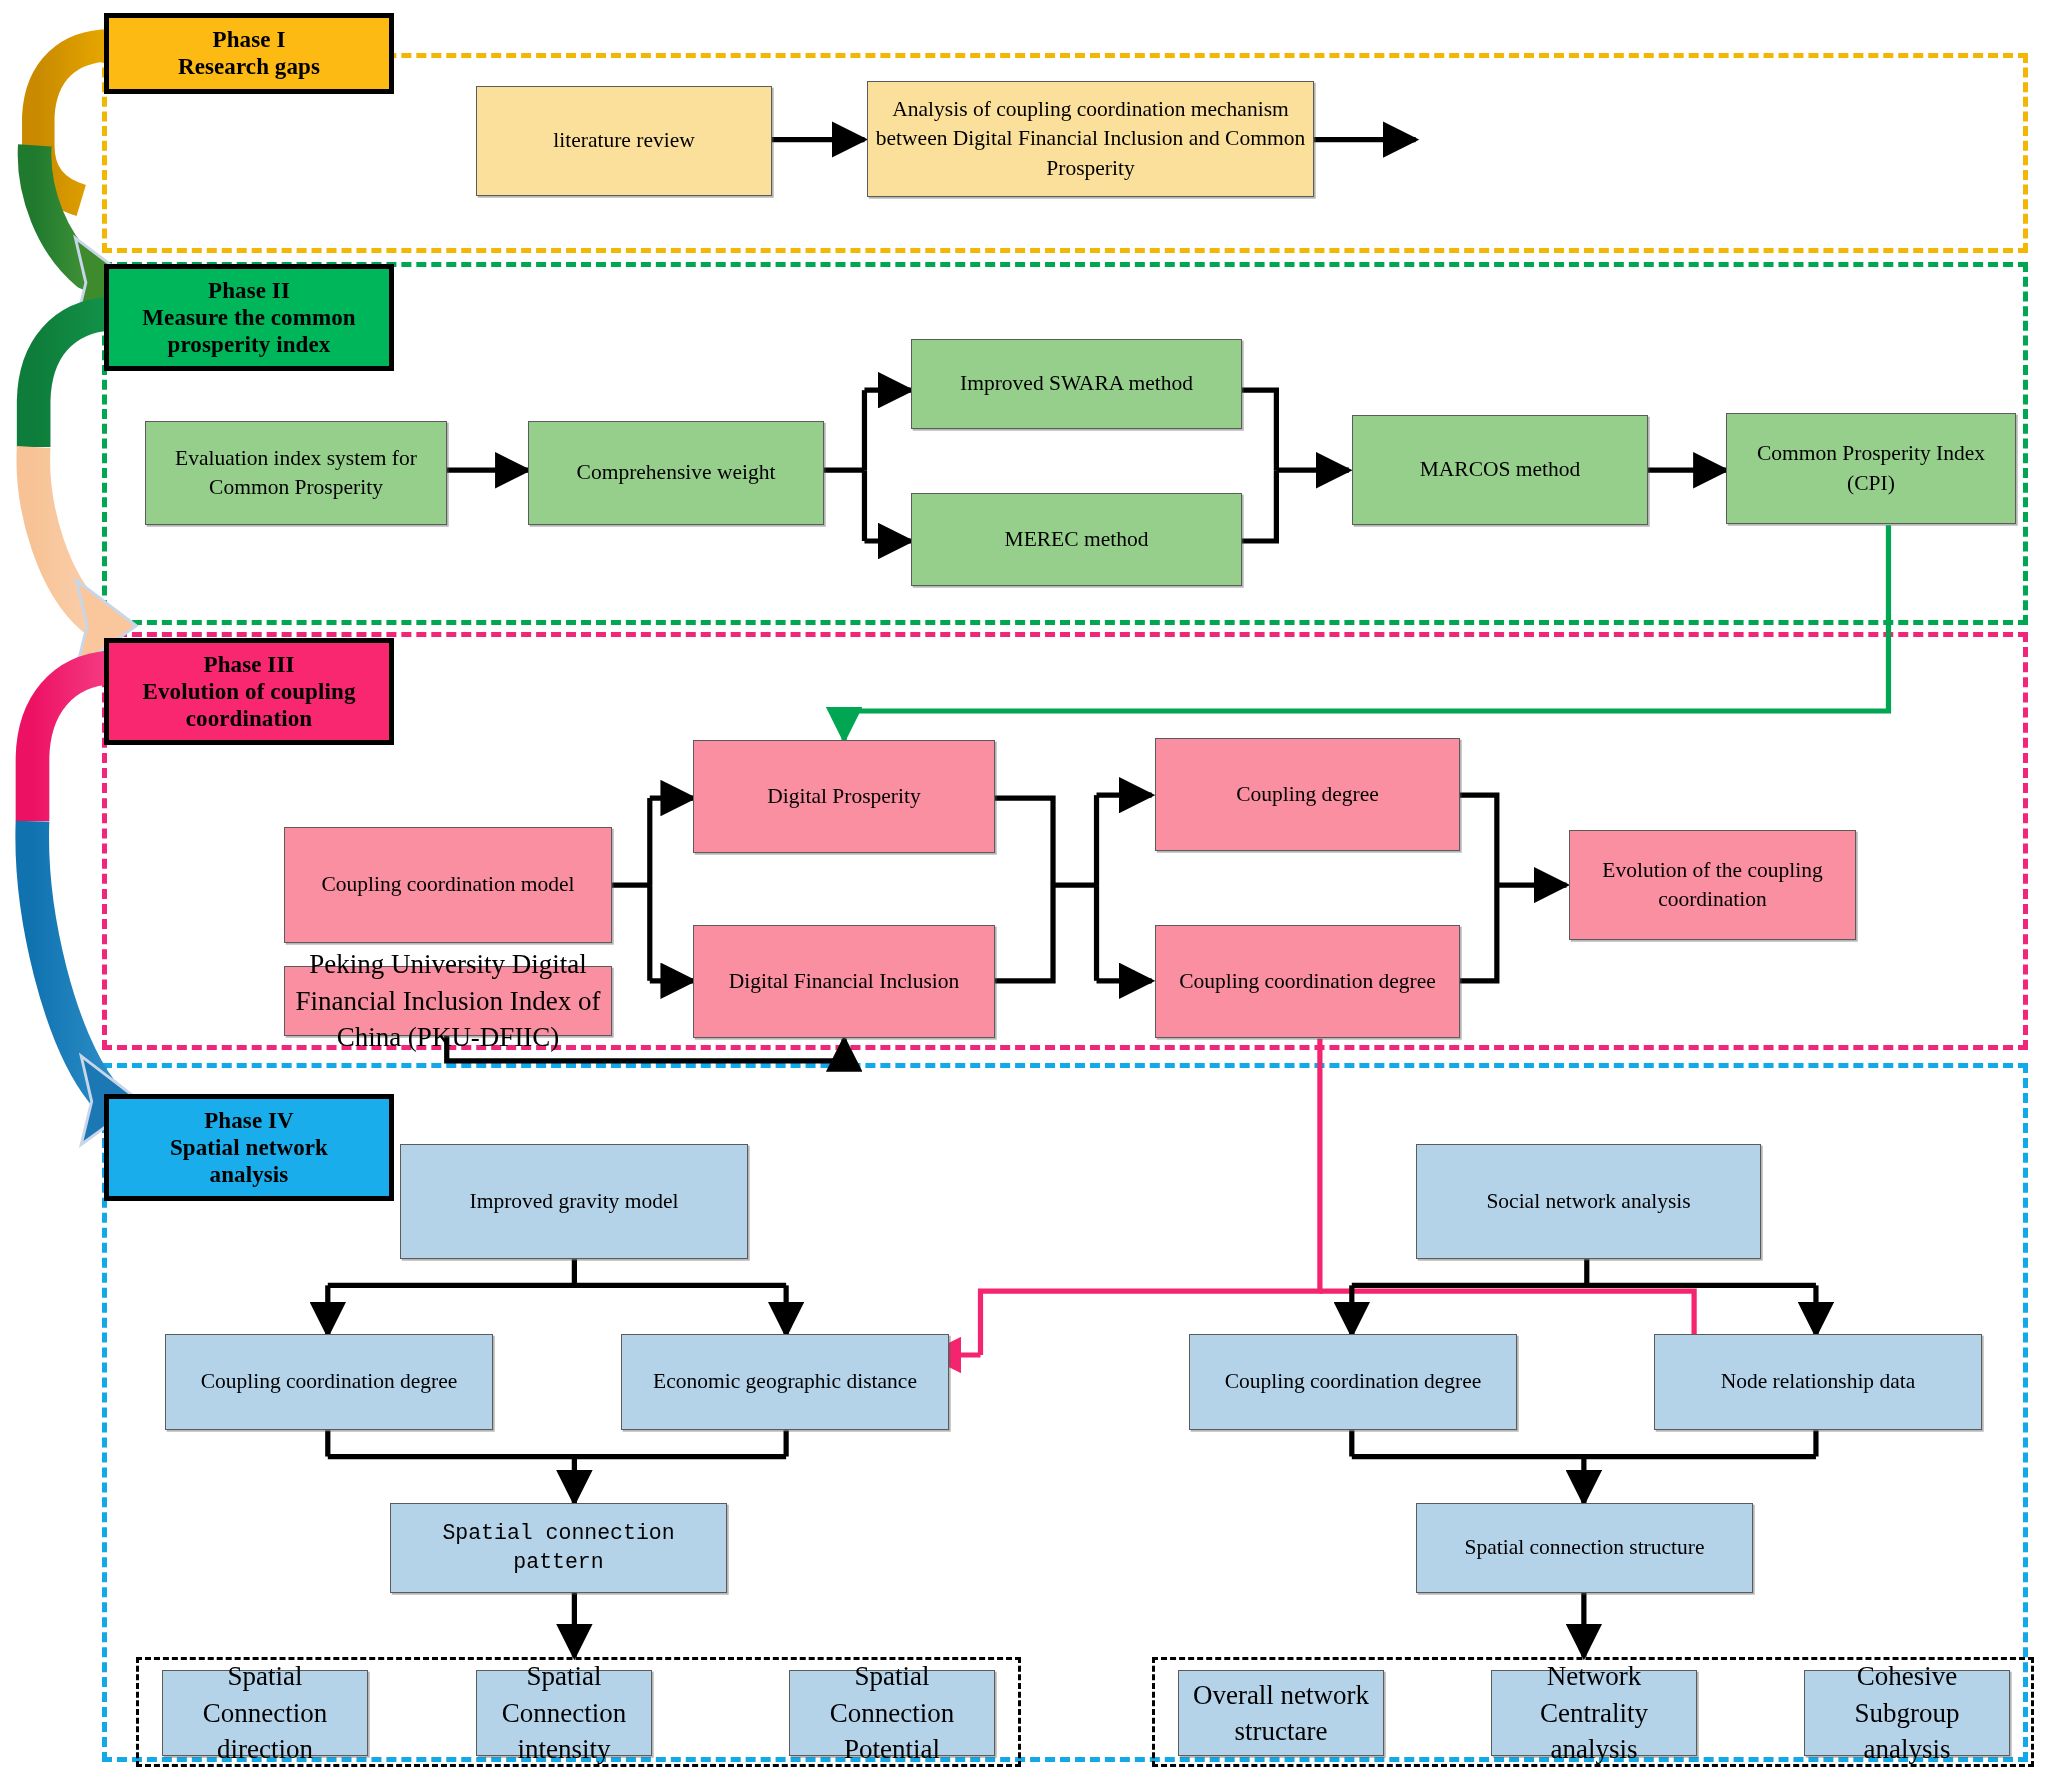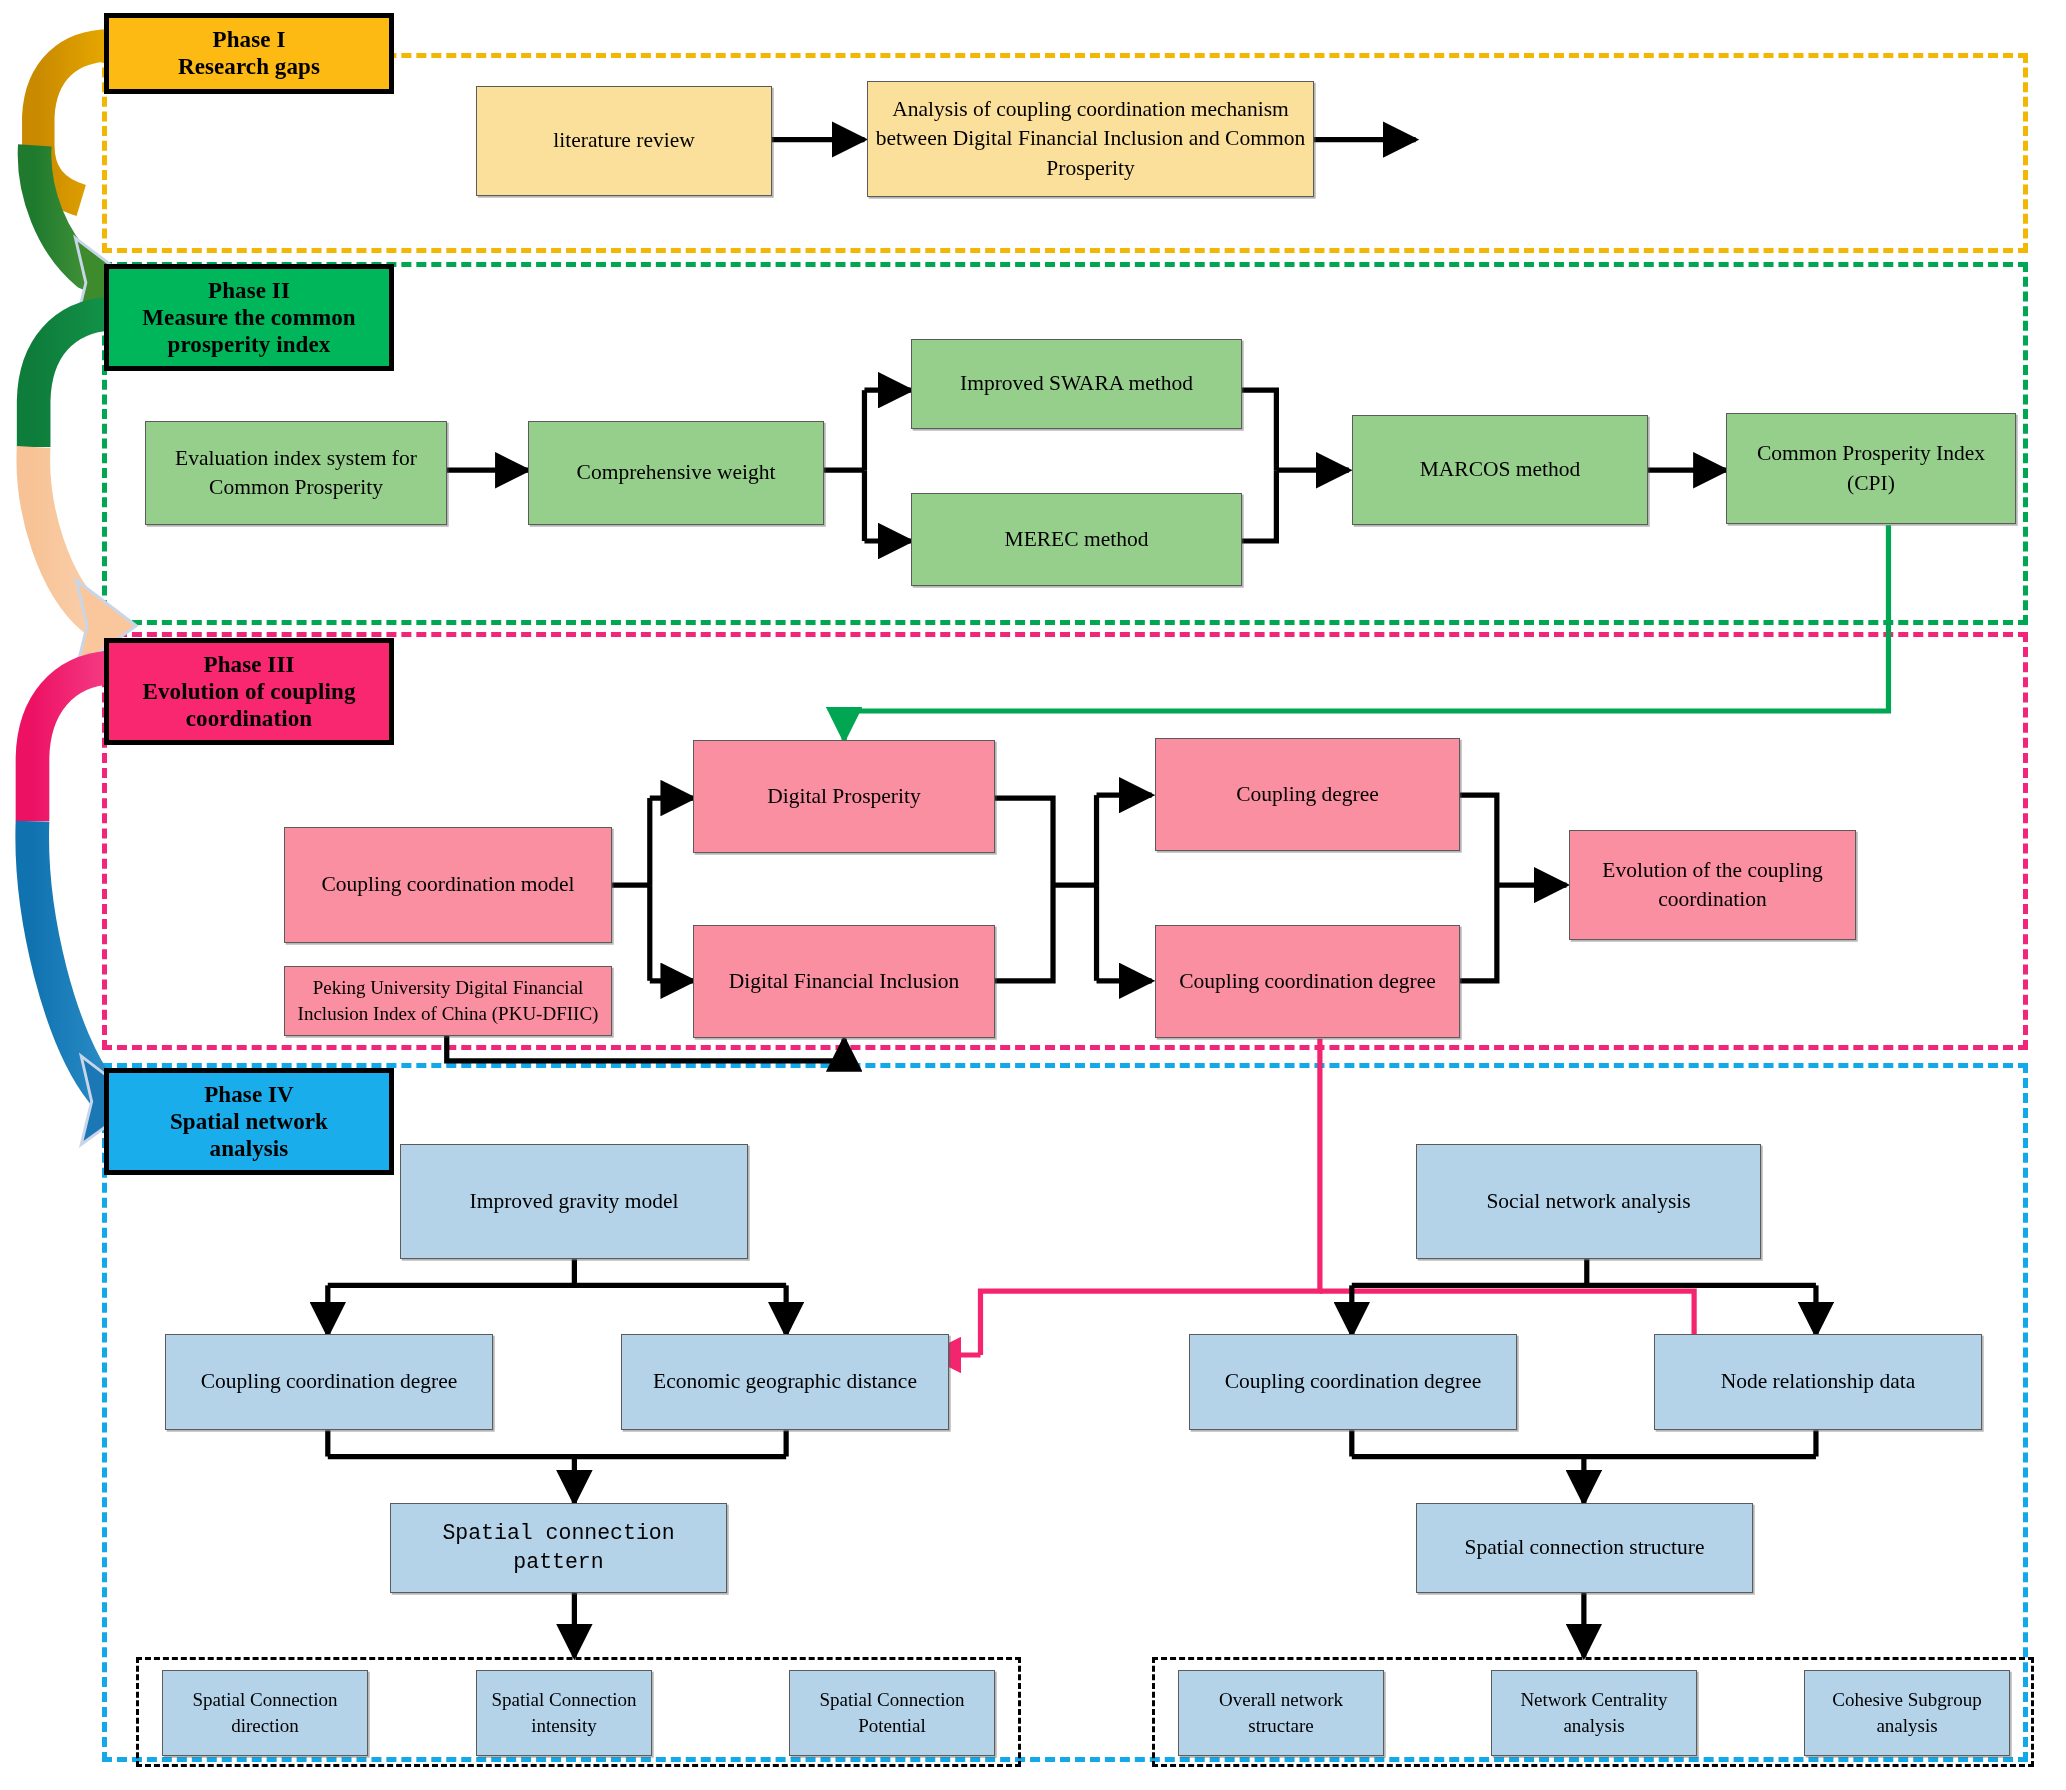--- a/index.html
+++ b/index.html
@@ -38,42 +38,42 @@
     font-weight: bold;
     font-size: 23px;
     line-height: 1.18;
     color: #000;
     letter-spacing: 0.1px;
     z-index: 30;
   }
   .phase-title.p1 { background:#FDBA12; }
   .phase-title.p2 { background:#00B65A; }
   .phase-title.p3 { background:#F8276F; }
-  .phase-title.p4 { background:#19AEEB; }
+  .phase-title.p4 { background:#19AEEB;margin-top:26px; }
 
   
   .node {
     position: absolute;
     border: 1.2px solid #5b5b5b;
     box-shadow: 1.7px 1.7px 0 rgba(90,90,90,.45);
     display: flex;
     align-items: center;
     justify-content: center;
     text-align: center;
     font-size: 21.5px;
     line-height: 1.35;
     color: #000;
     padding: 2.3px 5.8px;
     z-index: 20;
   }
   .node.yellow { background:#FBE09B; }
   .node.green  { background:#96CF8B; }
   .node.pink   { background:#F98FA0; }
   .node.blue   { background:#B4D3E9; }
-  .node.small  { font-size: 19px; }
+  .node.small  { font-size: 27px; }
 
   
   .subgroup {
     position: absolute;
     border: 3.5px dashed #000;
     z-index: 10;
   }
 
   
   #wires {

